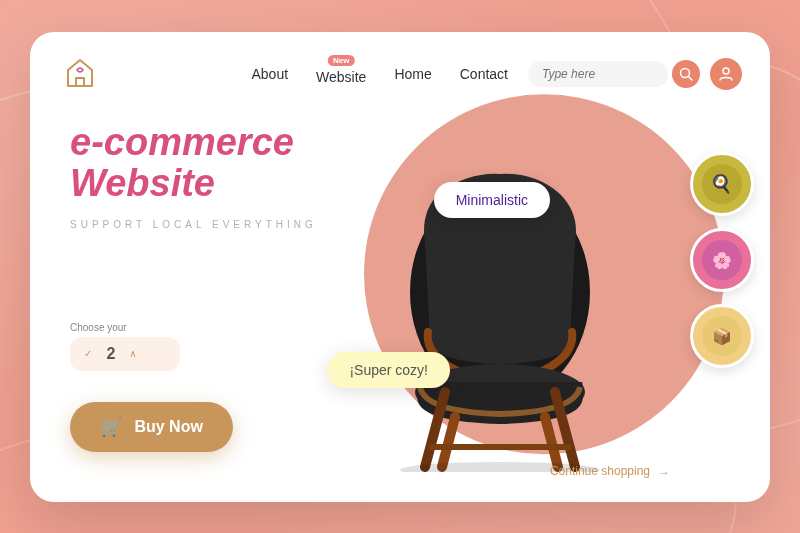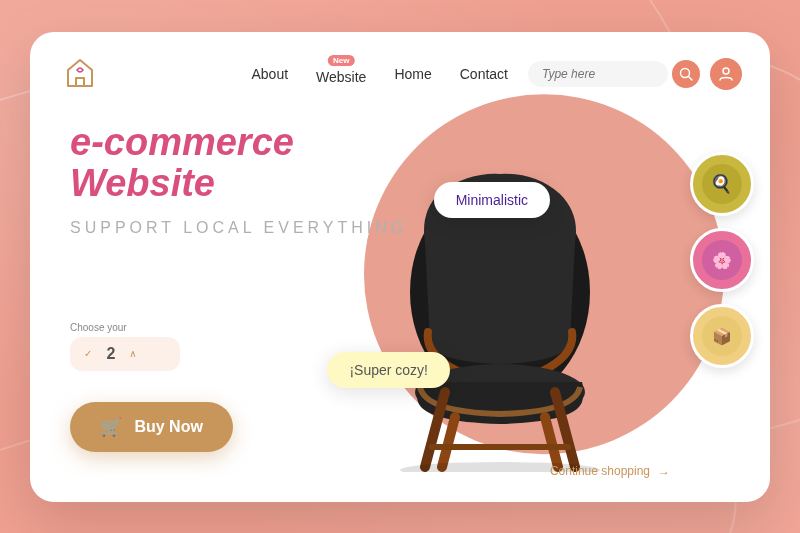--- a/index.html
+++ b/index.html
@@ -141,21 +141,21 @@
       z-index: 10;
     }
     .hero-title {
       font-size: 38px;
       font-weight: 800;
       color: #d94f7d;
       line-height: 1.1;
       font-style: italic;
     }
     .hero-subtitle {
-      font-size: 16px;
+      font-size: 10px;
       letter-spacing: 4px;
       color: #b0b0b0;
       margin-top: 14px;
       font-weight: 500;
     }
 
     
     .quantity-box {
       position: absolute;
       top: 290px;

